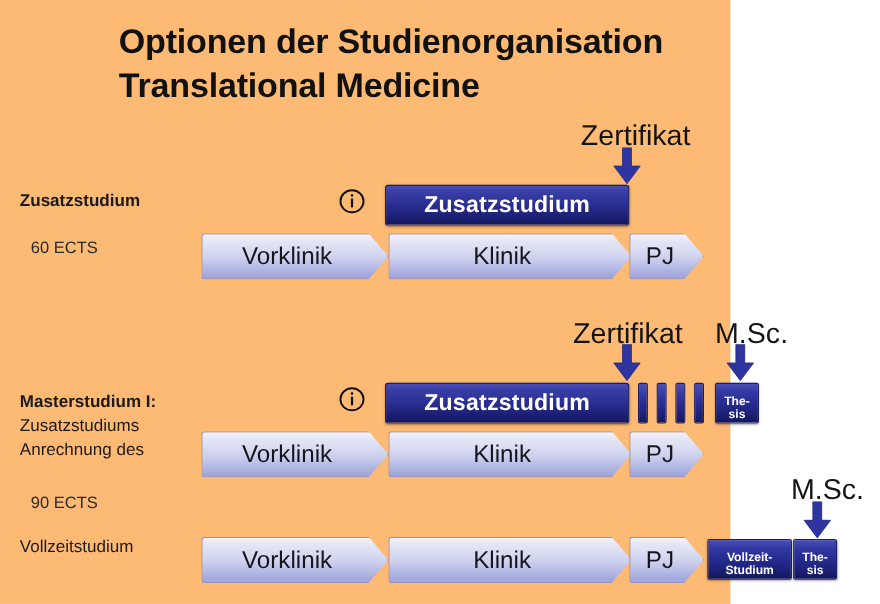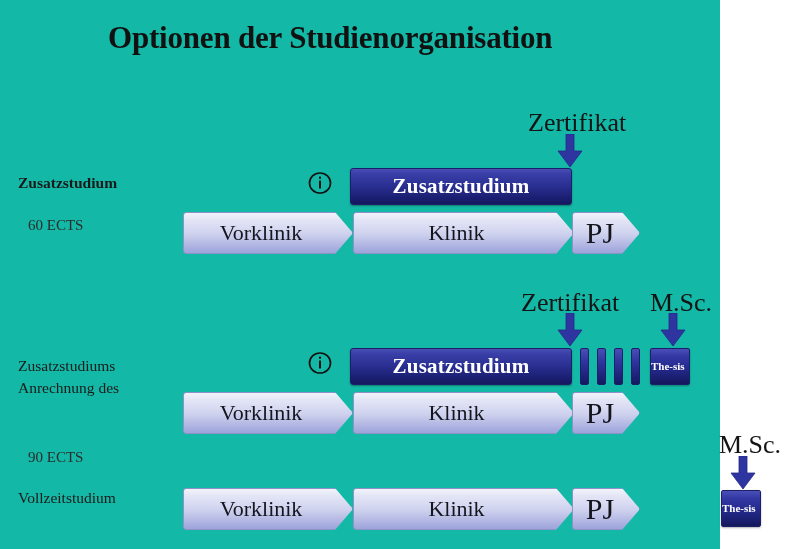--- a/index.html
+++ b/index.html
@@ -6,24 +6,23 @@
   html, body {
     margin: 0; padding: 0;
     width: 800px; height: 549px;
     background: #ffffff;
     font-family: "Liberation Sans", sans-serif;
     overflow: hidden;
   }
 
   #stage {
     position: relative;
-    width: 720px;
+    width: 664px;
     height: 549px;
-    background: #14b8a6;
-    font-family: Liberation Serif, serif;
+    background: #fdba74;
   }
 
   
   .title {
     position: absolute;
     left: 108px;
     top: 18px;
     width: 660px;
     font-size: 31px;
     font-weight: bold;
@@ -76,21 +75,21 @@
     justify-content: center;
     border-radius: 3px;
   }
   .chev .chev-txt {
     font-size: 22px;
     color: #15151e;
     font-weight: normal;
     padding-right: 14px;
     white-space: nowrap;
   }
-  .chev.narrow .chev-txt { padding-right: 12px; font-size: 30px; text-align: right; }
+  .chev.narrow .chev-txt { padding-right: 12px; font-size: 22px; text-align: right; }
 
   
   .darkbar {
     position: absolute;
     height: 37px;
     background: linear-gradient(to bottom,
         #4a4fb5 0%,
         #3a3fa8 14%,
         #2a2f92 48%,
         #191d6e 86%,
@@ -130,23 +129,23 @@
     height: 37px;
     background: linear-gradient(to bottom,
         #4b50b8 0%,
         #3338a4 20%,
         #242a8c 55%,
         #171b66 92%,
         #13175a 100%);
     border: 1px solid #1b1f68;
     border-radius: 2px;
     display: flex;
-    flex-direction: row;
+    flex-direction: column;
     align-items: center;
-    justify-content: flex-start;
+    justify-content: flex-end;
     color: #ffffff;
     box-shadow: 0 1px 2px rgba(0,0,0,0.3);
   }
   .smallbox span {
     display: block;
     font-size: 11px;
     font-weight: bold;
     line-height: 1.08;
     white-space: nowrap;
   }
@@ -175,20 +174,21 @@
   }
   .infoicon svg { display: block; width: 24px; height: 24px; }
 </style>
 </head>
 <body>
 
 <div id="stage">
 
   <div class="title">
     <span class="title-line">Optionen der Studienorganisation</span>
+    <span class="title-line">Translational Medicine</span>
   </div>
 
   <div class="arrow-cap" style="left:528px; top:108px;">Zertifikat</div>
   <div class="darrow" style="left:557px; top:134px;">
     <svg viewBox="0 0 26 34" xmlns="http://www.w3.org/2000/svg">
       <polygon points="9,0 17,0 17,17 25,17 13,33 1,17 9,17" fill="#2e35a0" stroke="#232a86" stroke-width="0.8"></polygon>
     </svg>
   </div>
 
   <div class="row-label" style="left:18px; top:172px;">
@@ -226,20 +226,21 @@
   </div>
 
   <div class="arrow-cap" style="left:650px; top:288px;">M.Sc.</div>
   <div class="darrow" style="left:660px; top:313px;">
     <svg viewBox="0 0 26 34" xmlns="http://www.w3.org/2000/svg">
       <polygon points="9,0 17,0 17,17 25,17 13,33 1,17 9,17" fill="#2e35a0" stroke="#232a86" stroke-width="0.8"></polygon>
     </svg>
   </div>
 
   <div class="row-label" style="left:18px; top:355px;">
+    <span class="lbl-bold">Masterstudium I:</span>
     <span class="lbl-norm">Zusatzstudiums</span>
     <span class="lbl-norm">Anrechnung des</span>
   </div>
   <div class="ects" style="left:28px; top:449px;">90 ECTS</div>
 
   <div class="infoicon" style="left:308px; top:351px;">
     <svg viewBox="0 0 24 24" xmlns="http://www.w3.org/2000/svg">
       <ellipse cx="12" cy="12" rx="10.5" ry="10" fill="none" stroke="#111111" stroke-width="1.7"></ellipse>
       <rect x="11" y="9.5" width="2" height="8" fill="#111111"></rect>
       <rect x="11" y="5.6" width="2" height="2.2" fill="#111111"></rect>
@@ -284,19 +285,23 @@
   <div class="chev" style="left:183px; top:488px; width:170px;">
     <span class="chev-txt">Vorklinik</span>
   </div>
   <div class="chev" style="left:353px; top:488px; width:221px;">
     <span class="chev-txt">Klinik</span>
   </div>
   <div class="chev narrow" style="left:572px; top:488px; width:68px;">
     <span class="chev-txt">PJ</span>
   </div>
 
+  <div class="smallbox" style="left:643px; top:490px; width:77px;">
+    <span>Vollzeit-</span>
+    <span>Studium</span>
+  </div>
 
   <div class="smallbox" style="left:721px; top:490px; width:40px;">
     <span>The-</span>
     <span>sis</span>
   </div>
 
 </div>
 
 </body></html>

